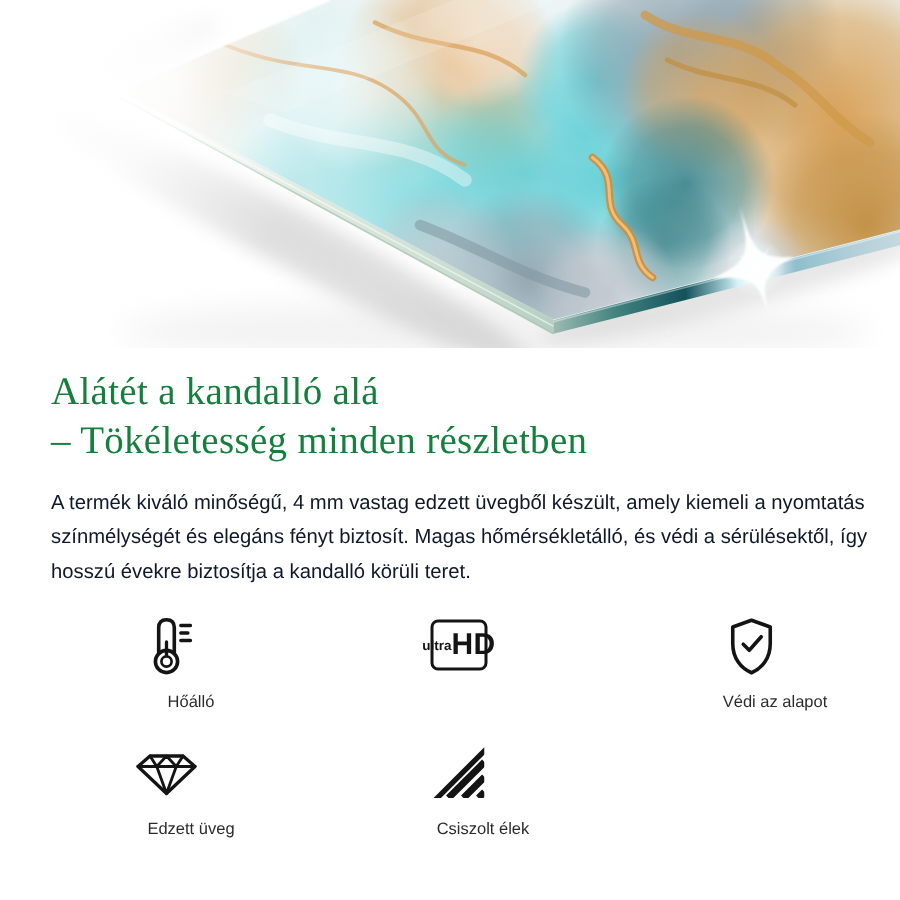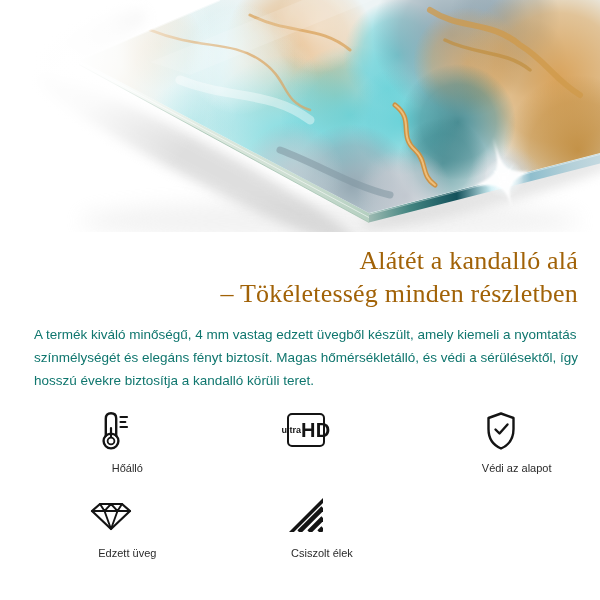--- a/index.html
+++ b/index.html
@@ -10,26 +10,26 @@
   }
   
   .hero { position:absolute; top:0; left:0; width:600px; height:232px; }
   .hero svg { display:block; }
   
   .content { position:absolute; top:232px; left:0; width:600px; padding:0 22px 0 34px; }
   h1 {
     margin-top:12px;
     font-family:"Liberation Serif","DejaVu Serif",serif;
     font-weight:500; font-size:26px; line-height:33px;
-    color:#a16207; letter-spacing:0.2px;text-align:right;
+    color:#15803d; letter-spacing:0.2px;
   }
   h1 span { display:block; }
   .desc {
     margin-top:13px; width:548px;
-    font-size:13.5px; line-height:23px; color:#0f766e;
+    font-size:13.5px; line-height:23px; color:#0f172a;
   }
   
   .features {
     margin-top:18px; margin-left:-20px; width:584px;
     display:grid; grid-template-columns:repeat(3,1fr); row-gap:20px;
   }
   .feature { display:flex; flex-direction:column; align-items:center; }
   .icon-wrap { height:40px; display:flex; align-items:center; justify-content:center; }
   .feature-label { margin-top:11px; font-size:11px; line-height:14px; color:#2b2b2b; text-align:center;padding-left:32px; }
   

